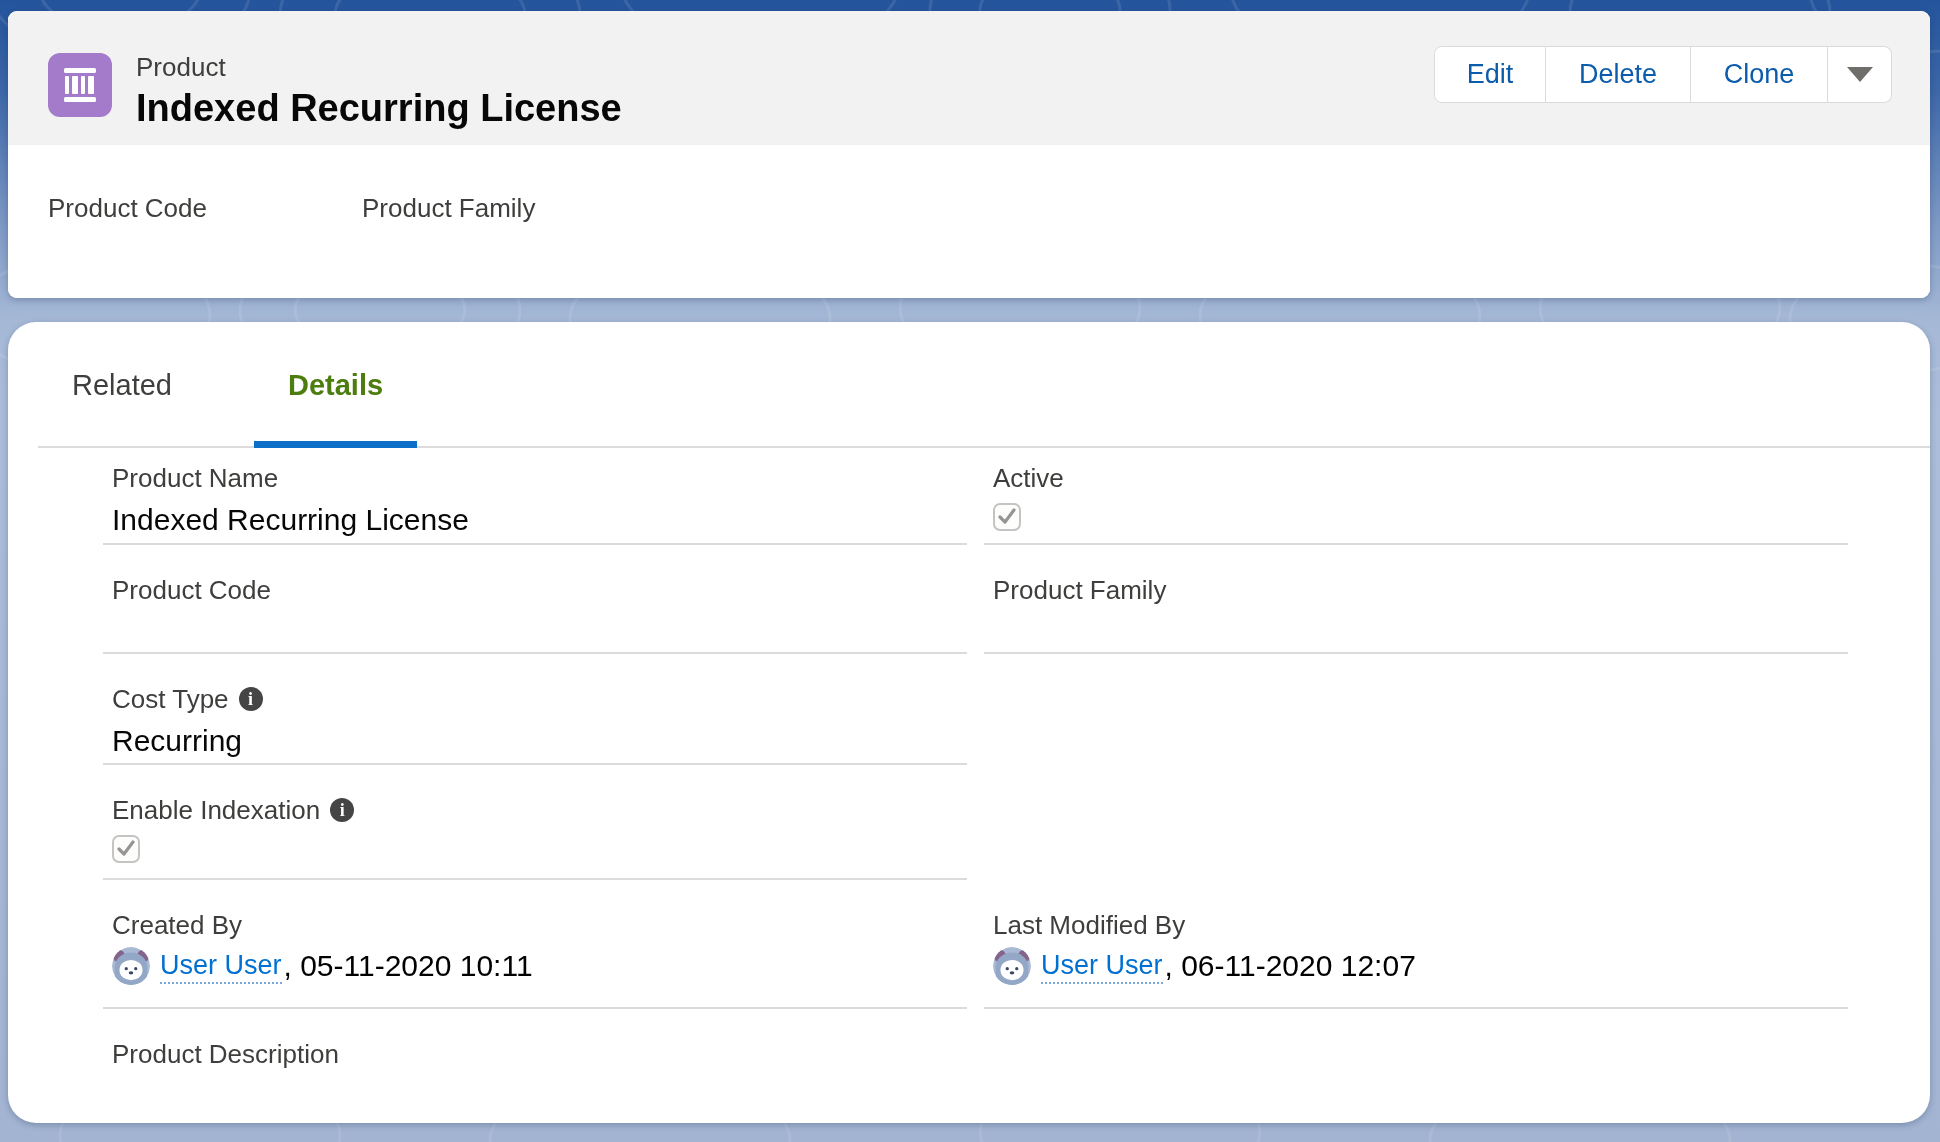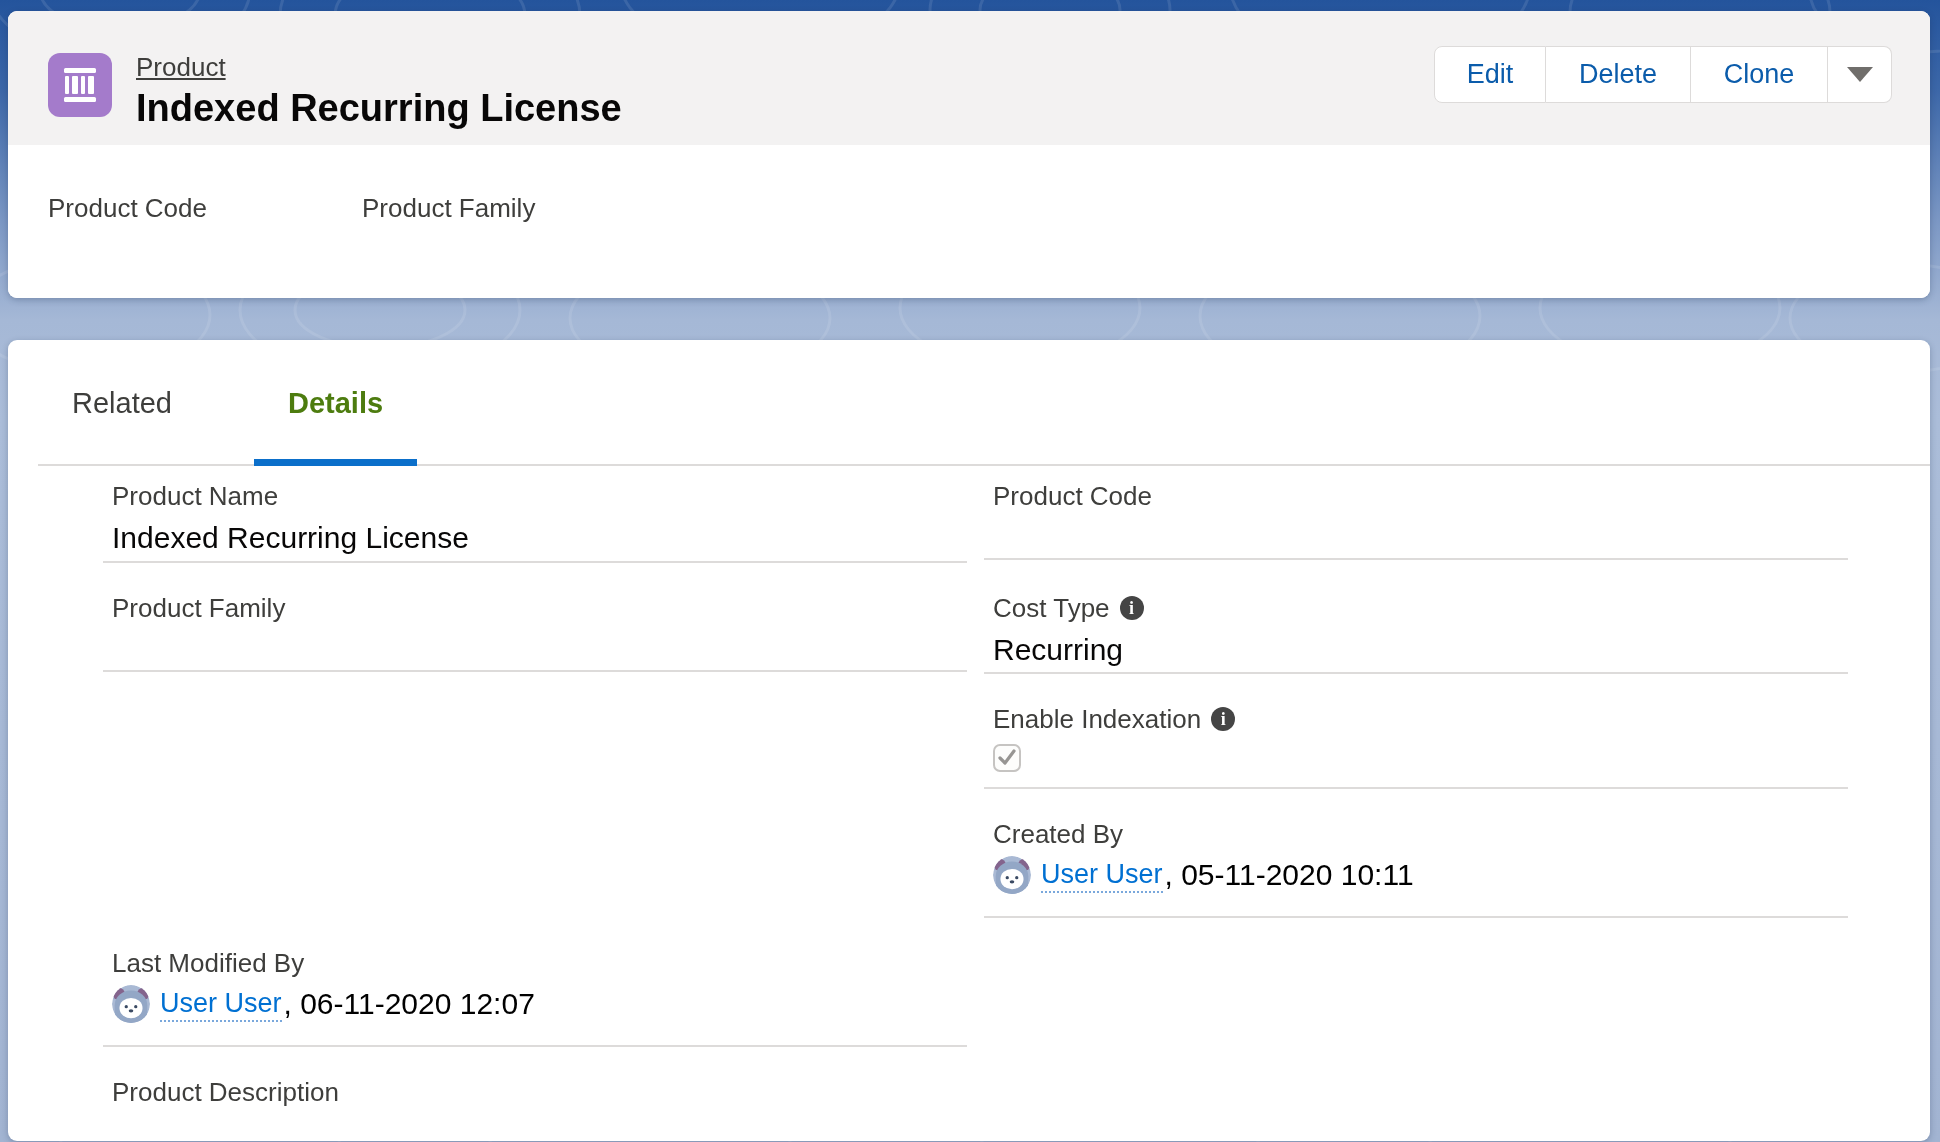--- a/index.html
+++ b/index.html
@@ -16,40 +16,40 @@
     border-radius:9px; box-shadow:0 2px 6px rgba(24,42,74,.28); z-index:1; overflow:hidden;
   }
   
   #header-card { top:11px; height:287px; }
   .header-top { height:134px; background:#f3f2f2; position:relative; }
   .entity-icon {
     position:absolute; left:40px; top:42px; width:64px; height:64px;
     background:#a47bcb; border-radius:12px; display:flex; align-items:center; justify-content:center;
   }
   .header-text { position:absolute; left:128px; top:40px; }
-  .entity-label { font-size:26px; color:#3e3e3c; line-height:32px;text-decoration:underline; }
+  .entity-label { font-size:26px; color:#3e3e3c; line-height:32px; }
   .record-title { font-size:38px; font-weight:700; color:#080707; line-height:46px; margin-top:2px; }
   .action-group { position:absolute; top:35px; right:38px; height:57px; display:flex; }
   .action-btn {
     height:57px; background:#fff; border:1.5px solid #dddbda; border-left-width:0;
     color:#0b5cab; font-size:27px; font-family:inherit;
     display:flex; align-items:center; justify-content:center; cursor:pointer;
   }
   .action-btn:first-child { border-left-width:1.5px; border-radius:8px 0 0 8px; }
   .action-btn.edit { width:112px; }
   .action-btn.delete { width:145px; }
   .action-btn.clone { width:137px; }
   .action-btn.more { width:64px; border-radius:0 8px 8px 0; }
   .caret-down { width:0; height:0; border-left:13px solid transparent; border-right:13px solid transparent; border-top:15px solid #706e6b; }
   .header-bottom { position:relative; height:153px; background:#fff; }
   .hl-label { position:absolute; top:48px; font-size:26px; color:#3e3e3c; }
   .hl-label.c1 { left:40px; }
   .hl-label.c2 { left:354px; }
   
-  #detail-card { top:340px; height:801px; }
+  #detail-card { top:322px; height:801px;border-radius:28px; }
   .tab-bar { position:relative; height:126px; display:flex; align-items:stretch; padding-left:30px; }
   .tab-underline-track { position:absolute; left:30px; right:0; bottom:0; height:2px; background:#dddbda; }
   .tab { position:relative; display:flex; align-items:center; padding:0 34px; margin-right:48px;
          font-size:29px; color:#3e3e3c; cursor:pointer; }
   .tab.active { font-weight:700; color:#4d7c0f; }
   .tab.active::after { content:""; position:absolute; left:0; right:0; bottom:0; height:7px; background:#0b6fca; }
   .field-grid { display:grid; grid-template-columns:1fr 1fr; column-gap:114px; padding:2px 82px 0 95px;gap:17px; }
   .cell { border-bottom:2px solid #dddbda; padding:12px 0 0 9px; position:relative; }
   .cell.noline { border-bottom:none; }
   .cell.full { grid-column:1 / -1; }
@@ -137,20 +137,28 @@
     <div class="tab">Related</div>
     <div class="tab active">Details</div>
   </div>
 
   <div class="field-grid">
 
     <div class="cell r1">
       <div class="f-label">Product Name</div>
       <div class="f-value">Indexed Recurring License</div>
     </div>
+    <div class="cell r1">
+      <div class="f-label">Active</div>
+      <div class="checkbox">
+        <svg width="20" height="18" viewBox="0 0 20 18">
+            <path d="M3 9 L8 14 L17 2" stroke="#979593" stroke-width="3.2" fill="none" stroke-linecap="round" stroke-linejoin="round"></path>
+          </svg>
+      </div>
+    </div>
 
     <div class="cell r2">
       <div class="f-label">Product Code</div>
       <div class="f-value"></div>
     </div>
     <div class="cell r2">
       <div class="f-label">Product Family</div>
       <div class="f-value"></div>
     </div>
 

